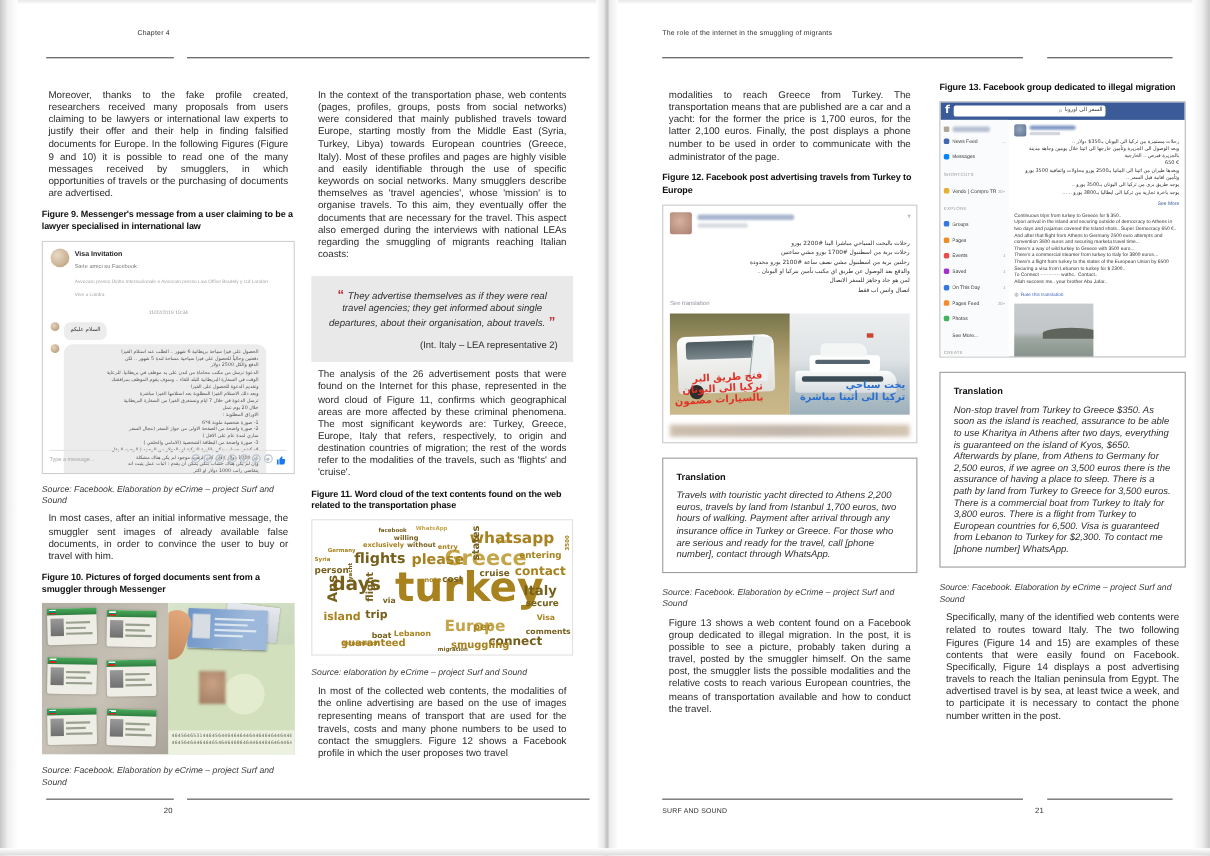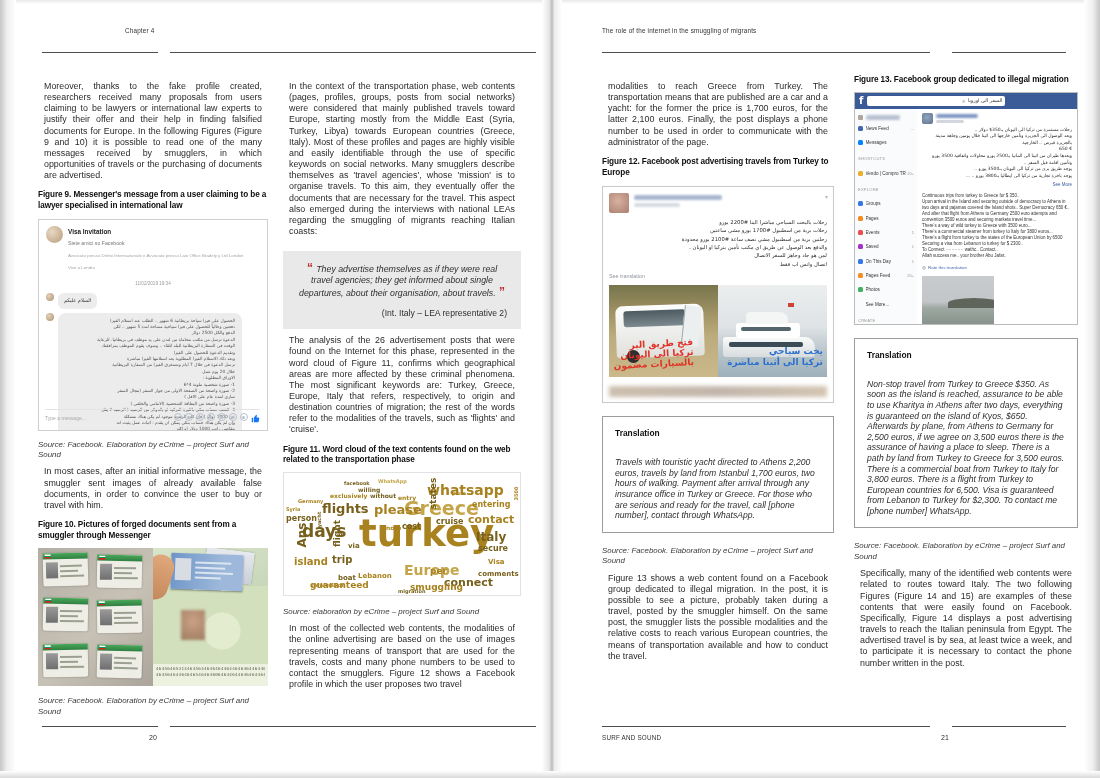--- a/index.html
+++ b/index.html
@@ -27,21 +27,21 @@
 
   
   .quote{background:#e9e9e9;padding:12px 14px 10px 14px;margin-top:14px;}
   .q-text{font-style:italic;font-size:8.8px;line-height:11.3px;color:#2f2f2f;text-align:center;}
   .q-mark{color:#c0272d;font-weight:bold;font-size:12px;font-style:normal;}
   .q-attr{margin-top:9px;text-align:right;font-size:8.6px;color:#2f2f2f;}
 
   
   .tbox{border:1px solid #9c9c9c;background:#fff;padding:11px 12px;}
   .tbox-title{font-weight:bold;font-size:8.4px;color:#111;text-align:left;}
-  .tbox-text{margin-top:18px;font-style:italic;font-size:8.6px;line-height:10.6px;color:#2f2f2f;text-align:left;}
+  .tbox-text{margin-top:6px;font-style:italic;font-size:8.6px;line-height:10.6px;color:#2f2f2f;text-align:left;}
 
   
   .fig9{border:1px solid #cfcfcf;background:#fff;height:212px;position:relative;overflow:hidden;padding:6px 7px;box-sizing:border-box;}
   .m-head{display:flex;}
   .m-avatar{width:17px;height:17px;border-radius:50%;background:radial-gradient(circle at 35% 35%,#e8d9c4,#b89a78);flex:0 0 auto;}
   .m-head-t{margin-left:5px;text-align:left;}
   .m-title{font-size:6.4px;font-weight:bold;color:#222;}
   .m-sub{font-size:5.2px;color:#777;margin-top:1px;}
   .m-meta{font-size:4.4px;color:#a5a5a5;margin-top:1px;filter:blur(.2px);}
   .m-date{text-align:center;font-size:4.6px;color:#9a9a9a;margin-top:5px;}

